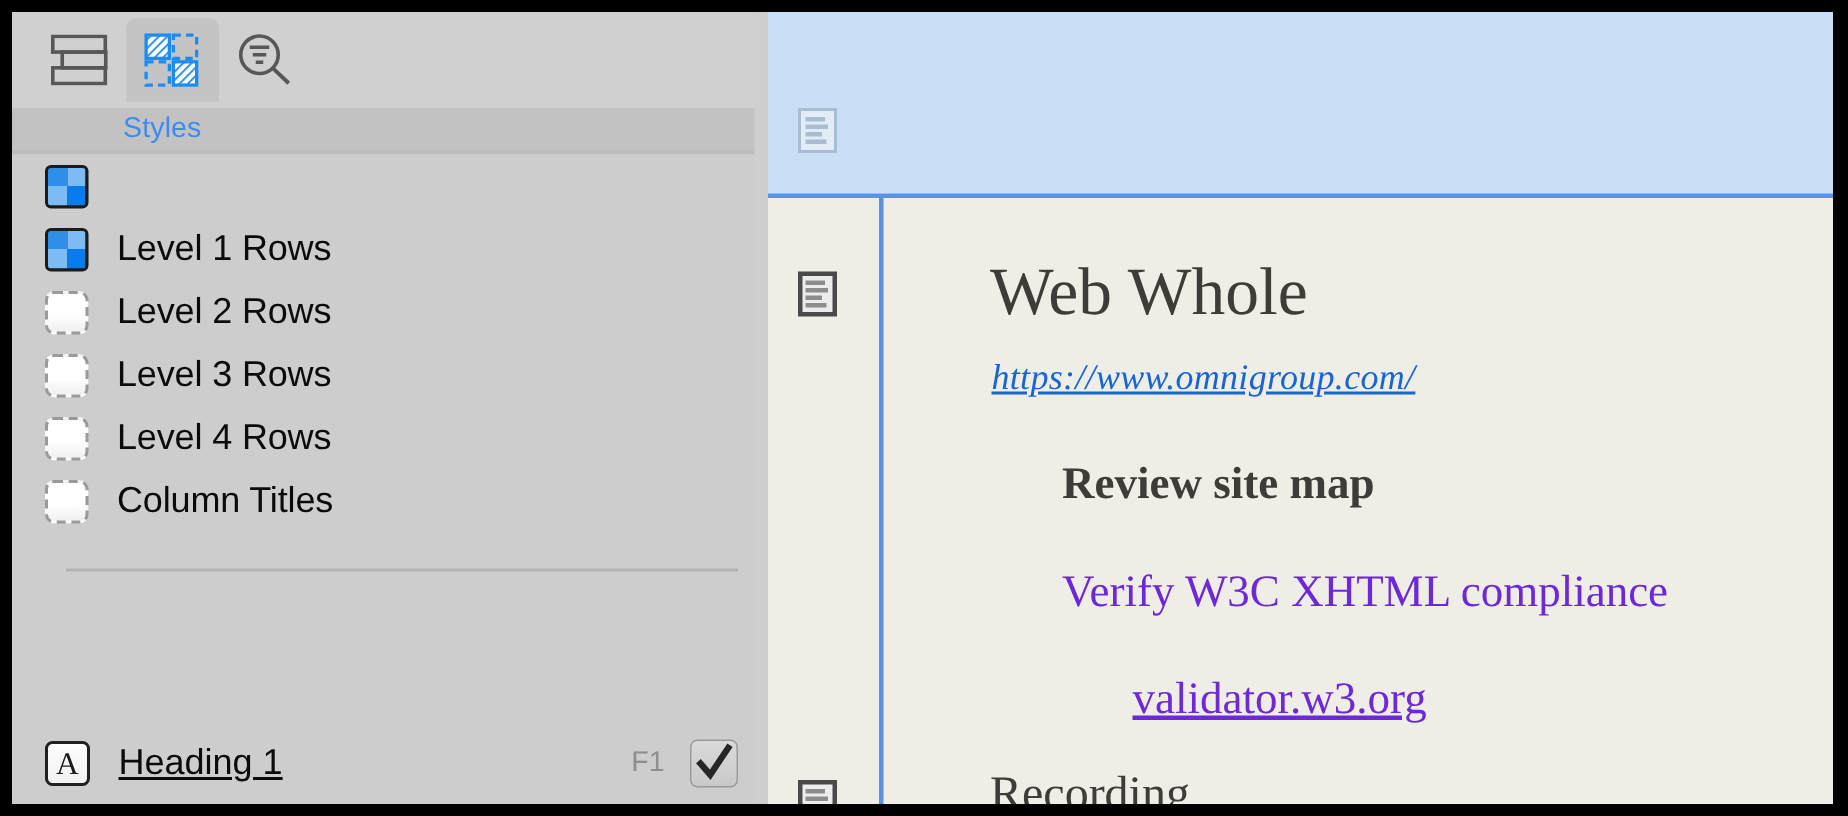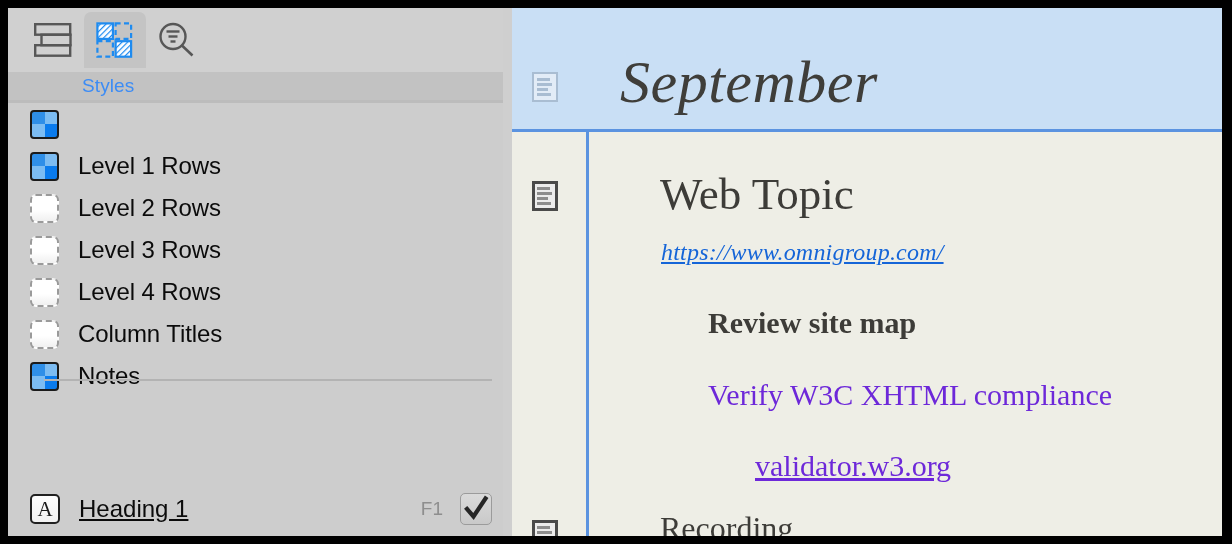--- a/index.html
+++ b/index.html
@@ -423,29 +423,20 @@
       <div class="style-row">
         <span class="swatch off"></span>
         <span class="row-label">Level 4 Rows</span>
       </div>
 
       <div class="style-row">
         <span class="swatch off"></span>
         <span class="row-label">Column Titles</span>
       </div>
 
-      <div class="style-row">
-        <span class="swatch on">
-              <i class="q q1"></i>
-              <i class="q q2"></i>
-              <i class="q q3"></i>
-              <i class="q q4"></i>
-            </span>
-        <span class="row-label">Notes</span>
-      </div>
 
 
     </div>
 
     <div id="list-separator"></div>
 
     <div id="heading-row">
       <span class="letter-badge">A</span>
       <span class="row-label">Heading 1</span>
       <span class="spacer"></span>
@@ -482,22 +473,21 @@
       <i class="ln" style="top:21px; width:14px;"></i>
     </span>
 
     <span class="note-glyph dark" id="note-3">
       <span class="sheet"></span>
       <i class="ln" style="top:6px;  width:13px;"></i>
       <i class="ln" style="top:11px; width:15px;"></i>
 
     </span>
 
-    <span class="doc-text" id="title-september">September</span>
-    <span class="doc-text" id="head-website">Web Topic</span>
+    <span class="doc-text" id="head-website">Web Whole</span>
     <span class="doc-text" id="link-omnigroup">https://www.omnigroup.com/</span>
     <span class="doc-text" id="head-review">Review site map</span>
     <span class="doc-text" id="text-verify">Verify W3C XHTML compliance</span>
     <span class="doc-text" id="link-validator">validator.w3.org</span>
     <span class="doc-text" id="text-recording">Recording</span>
 
   </div>
 
  </div>
 </div>

